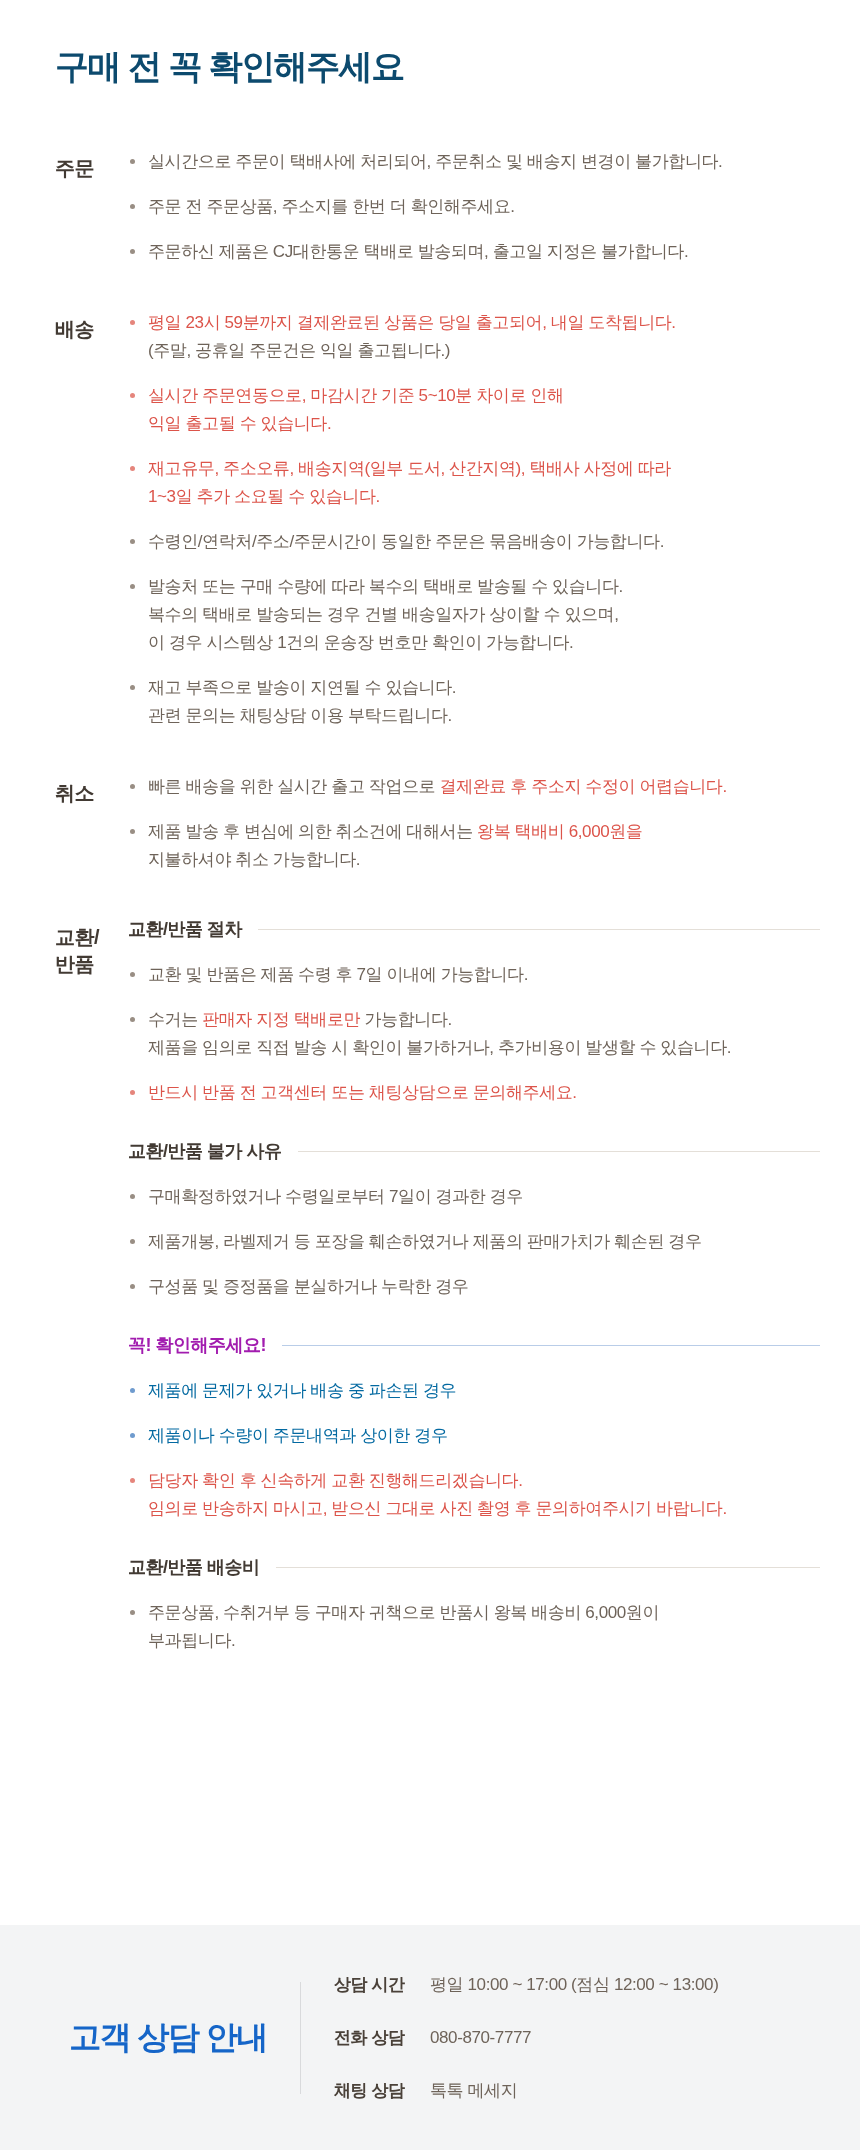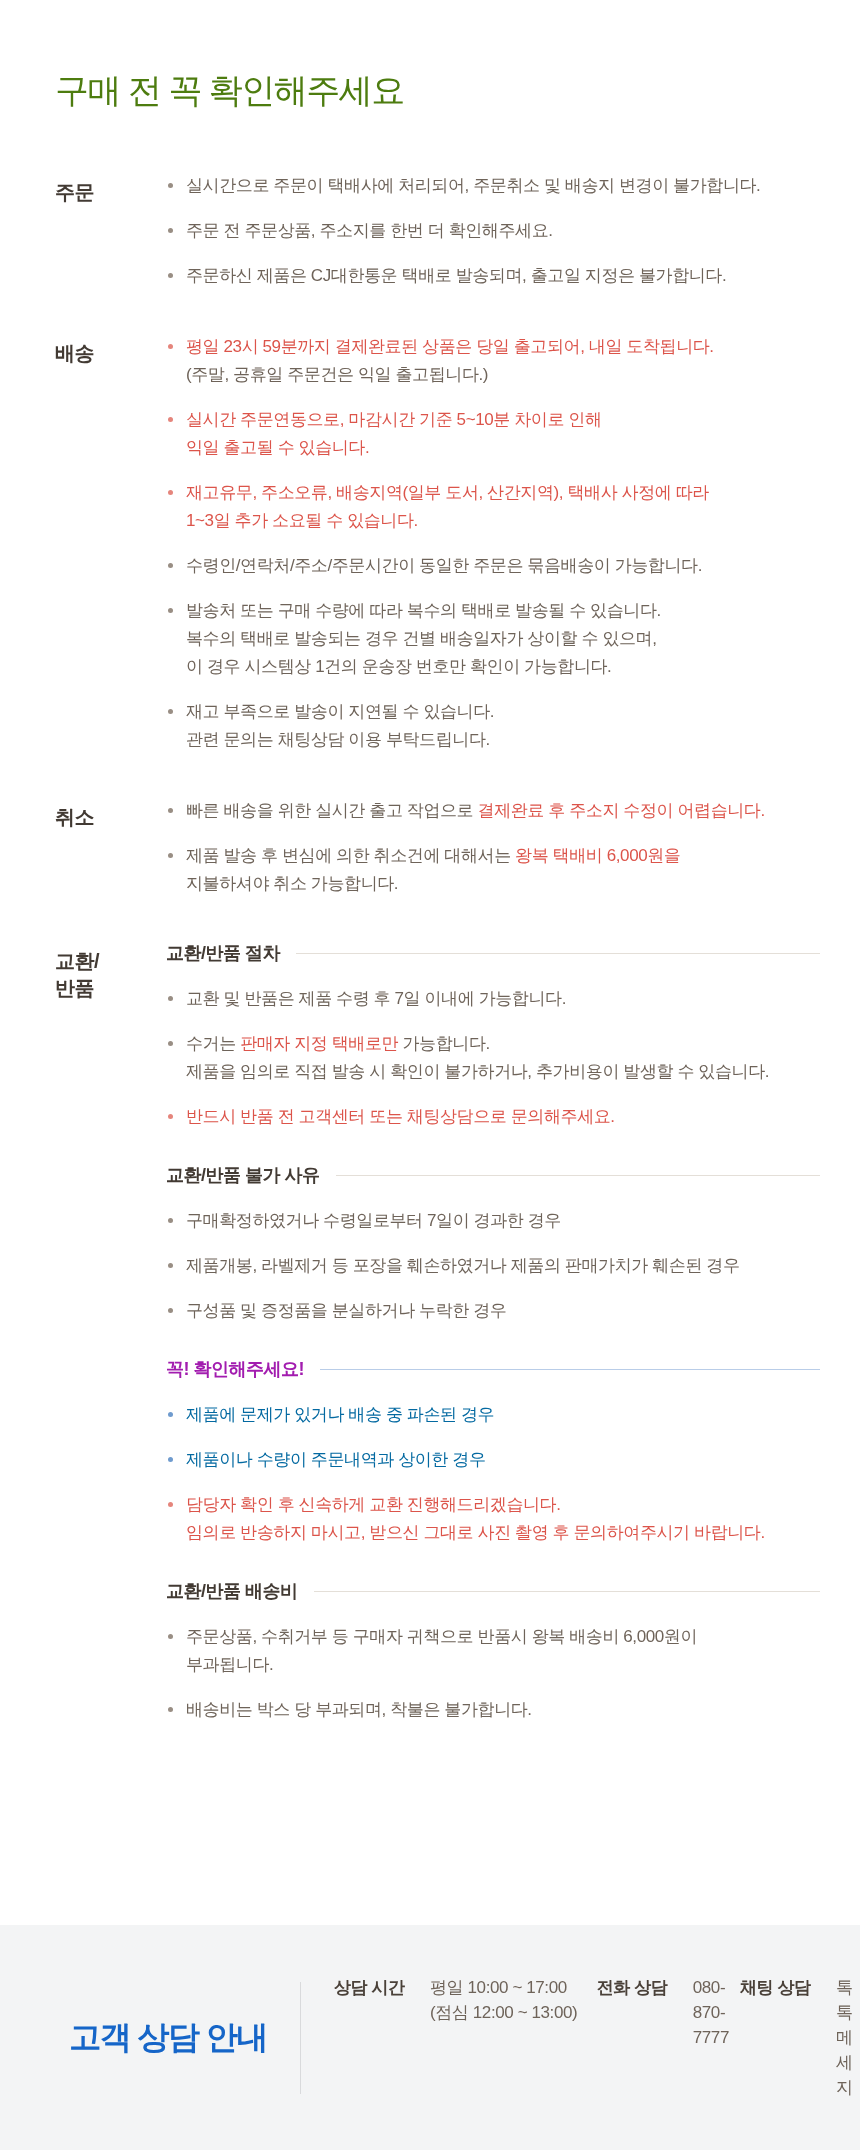--- a/index.html
+++ b/index.html
@@ -1,46 +1,46 @@
 <!DOCTYPE html>
 <html lang="ko"><head>
 <meta charset="utf-8">
 <style>
   html,body{margin:0;padding:0;background:#fff;}
   body{font-family:"Liberation Sans","DejaVu Sans",sans-serif;-webkit-font-smoothing:antialiased;}
   .page{width:860px;height:2150px;display:flex;flex-direction:column;background:#fff;overflow:hidden;}
   main{flex:1 1 auto;overflow:hidden;}
 
-  .page-title{margin:68px 40px 58px 55px;font-size:34px;font-weight:normal;color:#4d7c0f;letter-spacing:-1.5px;}
+  .page-title{margin:44px 40px 58px 55px;font-size:34px;font-weight:bold;color:#0c4a6e;letter-spacing:-1.5px;}
 
   .section{display:flex;padding:0 40px 0 55px;}
   .section + .section{margin-top:26px;}
   .section-label{width:73px;flex:0 0 73px;font-size:20px;font-weight:bold;color:#423a33;line-height:27px;letter-spacing:-0.5px;margin-top:7px;}
-  .section-content{flex:1 1 auto;min-width:0;margin-left:38px;}
+  .section-content{flex:1 1 auto;min-width:0;}
 
   .bullet-item{display:flex;margin-bottom:17px;font-size:17px;line-height:28px;letter-spacing:-0.4px;}
   .dot{flex:0 0 auto;width:5px;height:5px;border-radius:50%;margin:11px 13px 0 2px;background:#998e84;}
   .dot.red{background:#e5857c;}
   .dot.blue{background:#6f9bce;}
   .bullet-text{flex:1 1 auto;min-width:0;}
   .c-dark{color:#6e6359;}
   .c-red{color:#dc544a;}
   .c-blue{color:#0369a1;}
 
   .subheader{display:flex;align-items:center;margin:0 0 20px 0;font-size:18px;font-weight:bold;letter-spacing:-0.5px;}
   .section-content > .subheader:not(:first-child){margin-top:32px;}
   .subheader.dark{color:#423a33;}
   .subheader.blue{color:#a21caf;}
   .subheader-line{flex:1 1 auto;height:1px;margin-left:16px;background:#e4dfd8;}
   .subheader.blue .subheader-line{background:#b9cde8;}
 
   footer{flex:0 0 225px;margin-top:auto;background:#f3f4f5;display:flex;align-items:center;padding-left:55px;box-sizing:border-box;}
   .footer-title{width:212px;flex:0 0 212px;font-size:32px;font-weight:bold;color:#1565c8;letter-spacing:-1.5px;text-align:right;}
   .footer-divider{width:1px;height:112px;background:#d9dadc;margin:0 33px 0 33px;flex:0 0 1px;}
-  .footer-rows{display:flex;flex-direction:row;gap:11px;}
+  .footer-rows{display:flex;flex-direction:column;gap:28px;}
   .footer-row{display:flex;font-size:17px;line-height:25px;letter-spacing:-0.4px;}
   .footer-row-label{width:96px;flex:0 0 96px;font-weight:bold;color:#4a4139;}
   .footer-row-value{color:#6e6359;}
 </style>
 </head>
 <body>
 
 <div class="page">
   <main>
     <h1 class="page-title">구매 전 꼭 확인해주세요</h1>
@@ -215,26 +215,20 @@
             </div>
             <div class="subheader dark">
               <span class="subheader-text">교환/반품 배송비</span>
               <span class="subheader-line"></span>
             </div>
             <div class="bullet-item">
               <span class="dot dark"></span>
               <div class="bullet-text">
                 <div class="line"><span class="c-dark">주문상품, 수취거부 등 구매자 귀책으로 반품시 왕복 배송비 6,000원이</span></div>
                 <div class="line"><span class="c-dark">부과됩니다.</span></div>
-              </div>
-            </div>
-            <div class="bullet-item">
-              <span class="dot dark"></span>
-              <div class="bullet-text">
-                <div class="line"><span class="c-dark">배송비는 박스 당 부과되며, 착불은 불가합니다.</span></div>
               </div>
             </div>
           </div>
         </div>
       </div>
   </main>
 
   <footer>
     <div class="footer-title">고객 상담 안내</div>
     <div class="footer-divider"></div>

